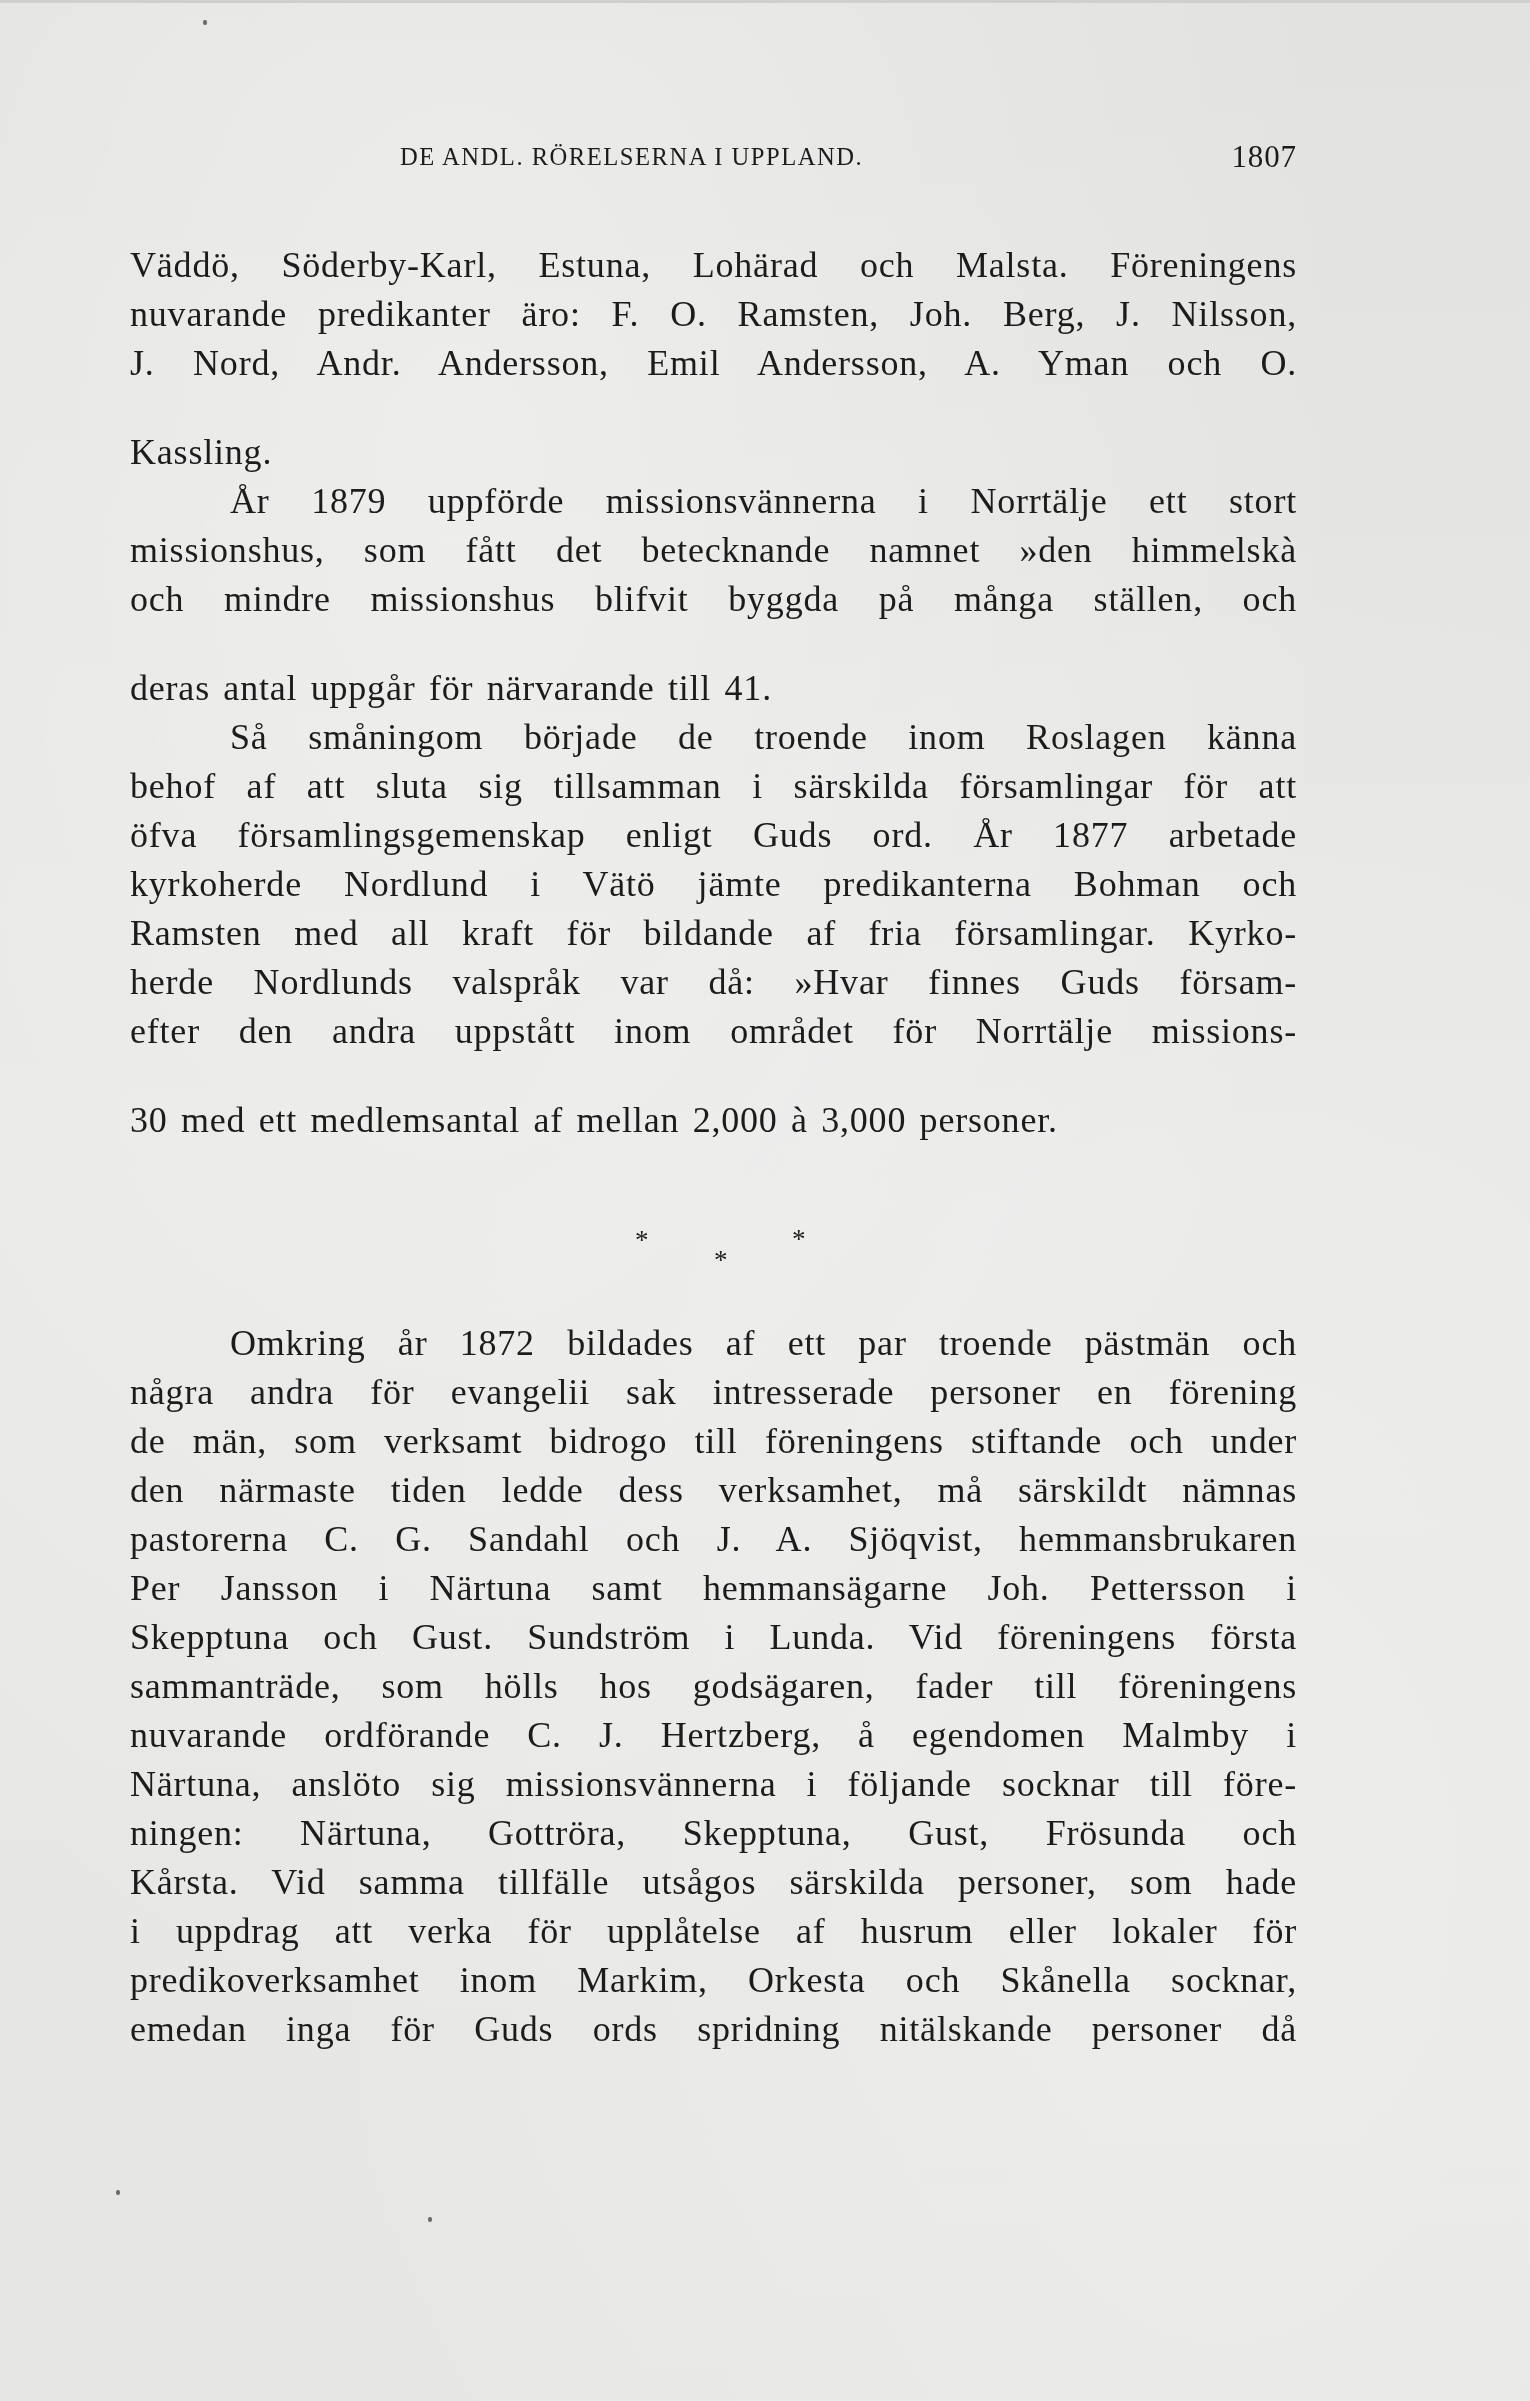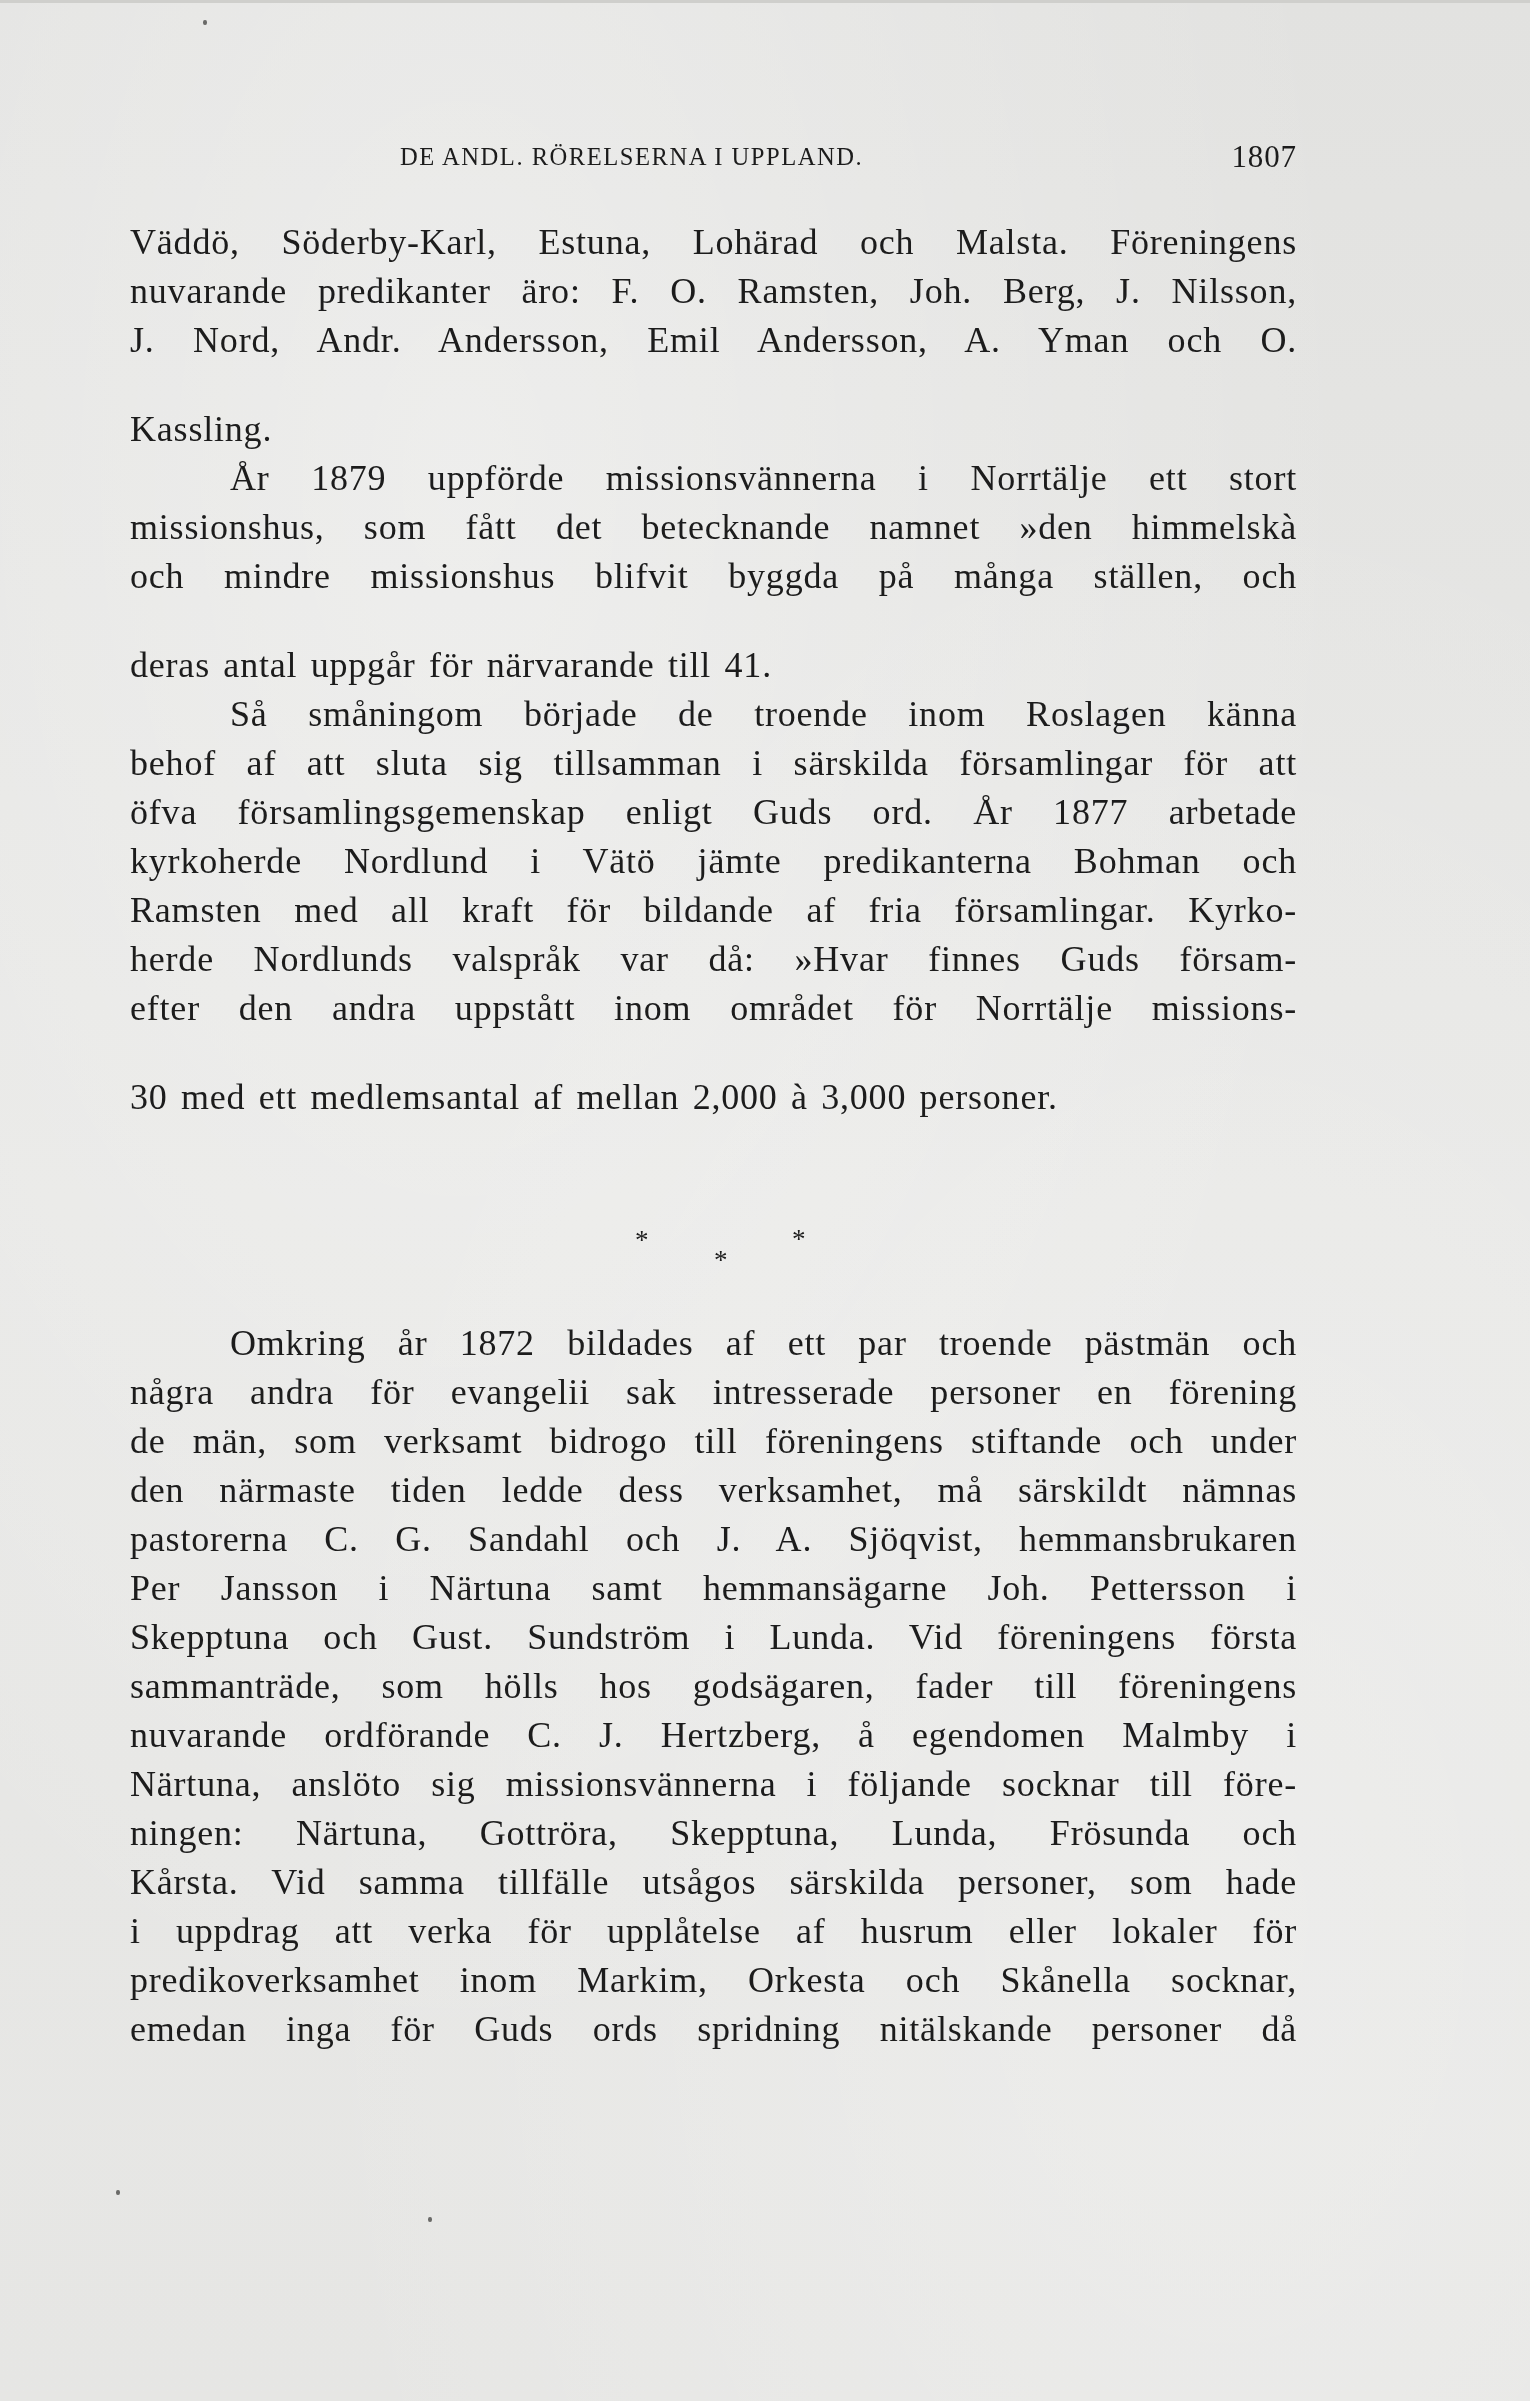--- a/index.html
+++ b/index.html
@@ -56,21 +56,21 @@
     top: 0;
     font-size: 31px;
     line-height: 40px;
     letter-spacing: 0.9px;
   }
   .text-block {
     position: absolute;
     left: 130px;
     width: 1167px;
   }
-  .block-1 { top: 218px; }
+  .block-1 { top: 241px; }
   .block-2 { top: 1319px; }
   .line {
     display: block;
     height: 49px;
     line-height: 49px;
     font-size: 36px;
     letter-spacing: 0.8px;
     text-align: justify;
     text-align-last: justify;
     white-space: nowrap;
@@ -150,19 +150,19 @@
   <span class="line indent justify">Omkring år 1872 bildades af ett par troende pästmän och</span>
   <span class="line justify">några andra för evangelii sak intresserade personer en förening</span>
   <span class="line justify">de män, som verksamt bidrogo till föreningens stiftande och under</span>
   <span class="line justify">den närmaste tiden ledde dess verksamhet, må särskildt nämnas</span>
   <span class="line justify">pastorerna C. G. Sandahl och J. A. Sjöqvist, hemmansbrukaren</span>
   <span class="line justify">Per Jansson i Närtuna samt hemmansägarne Joh. Pettersson i</span>
   <span class="line justify">Skepptuna och Gust. Sundström i Lunda. Vid föreningens första</span>
   <span class="line justify">sammanträde, som hölls hos godsägaren, fader till föreningens</span>
   <span class="line justify">nuvarande ordförande C. J. Hertzberg, å egendomen Malmby i</span>
   <span class="line justify">Närtuna, anslöto sig missionsvännerna i följande socknar till före-</span>
-  <span class="line justify">ningen: Närtuna, Gottröra, Skepptuna, Lunda, Frösunda och</span>
+  <span class="line justify">ningen: Närtuna, Gottröra, Skepptuna, Gust, Frösunda och</span>
   <span class="line justify">Kårsta. Vid samma tillfälle utsågos särskilda personer, som hade</span>
   <span class="line justify">i uppdrag att verka för upplåtelse af husrum eller lokaler för</span>
   <span class="line justify">predikoverksamhet inom Markim, Orkesta och Skånella socknar,</span>
   <span class="line justify">emedan inga för Guds ords spridning nitälskande personer då</span>
 </section>
 
 
 </body></html>

